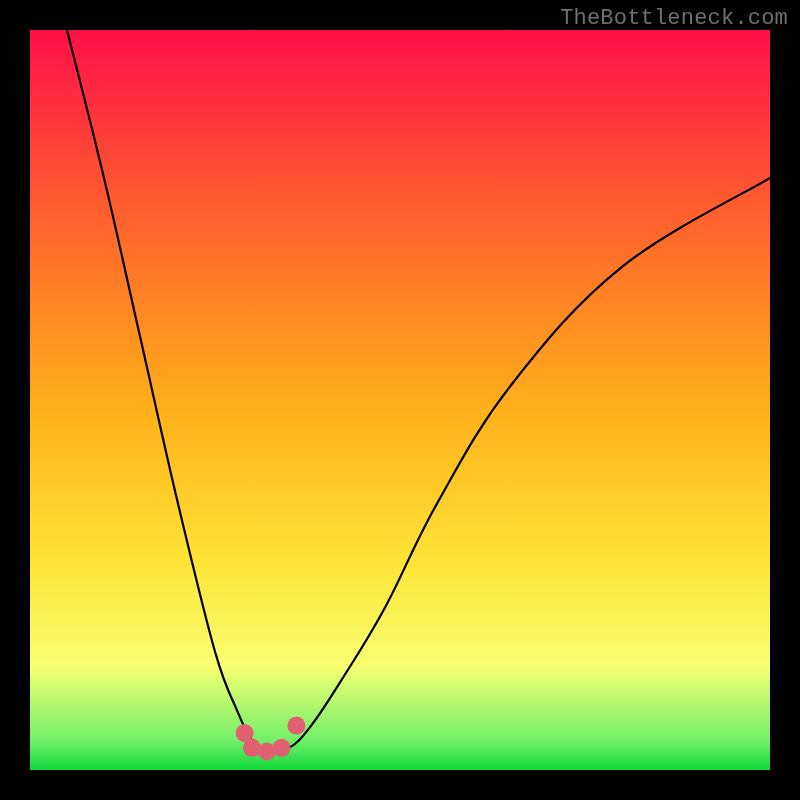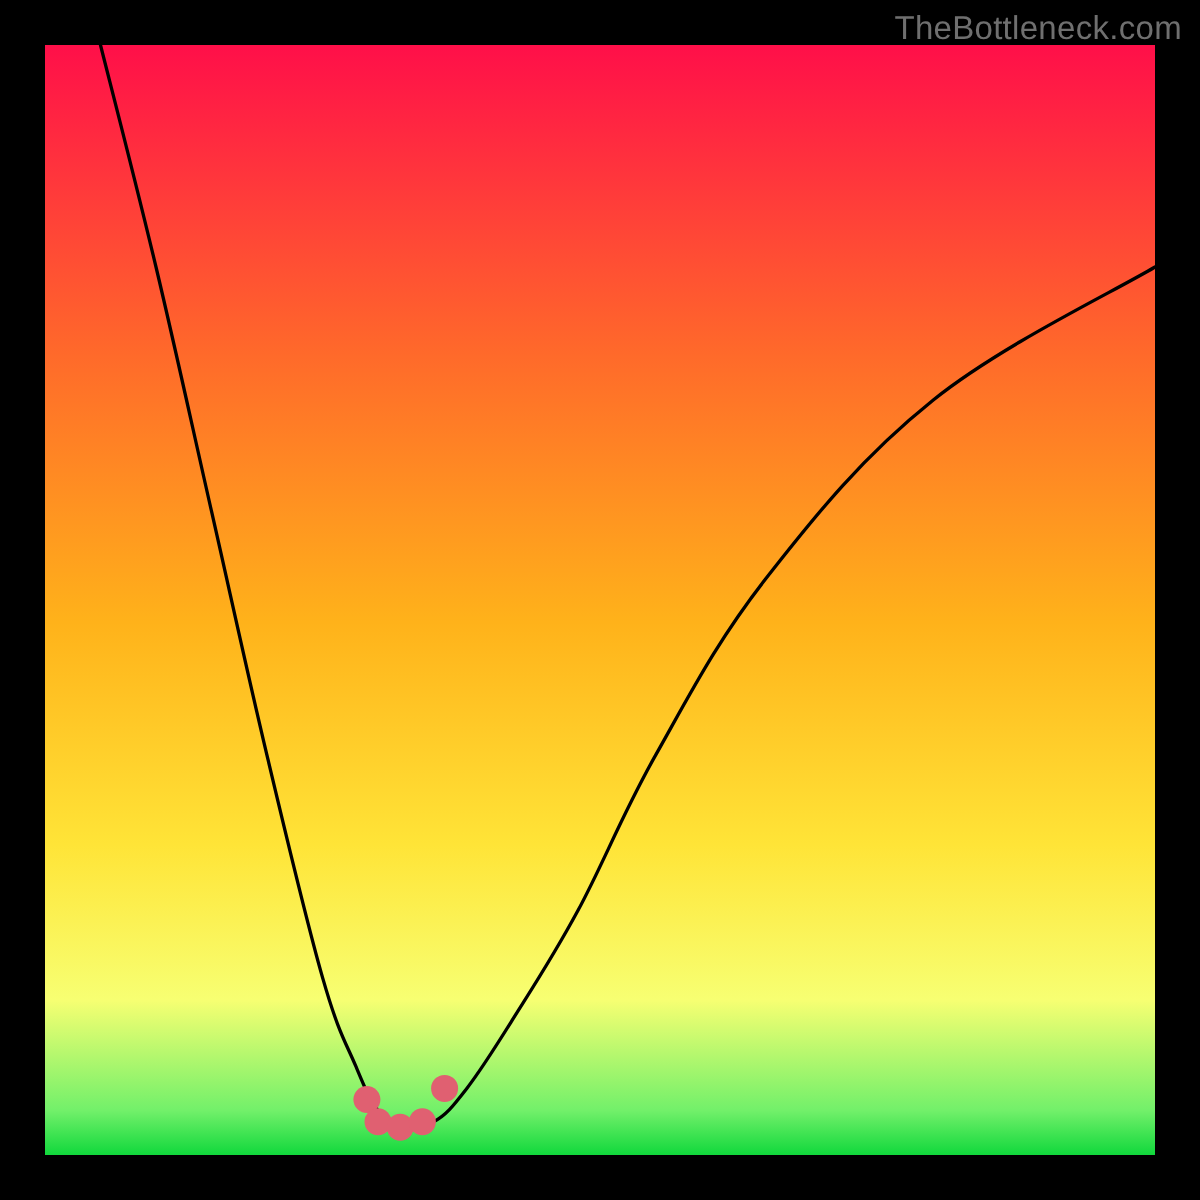--- a/index.html
+++ b/index.html
@@ -28,21 +28,21 @@
     position: absolute;
     left: 0;
     top: 0;
     width: 100%;
     height: 100%;
   }
   .watermark {
     position: absolute;
     top: 6px;
     right: 12px;
-    font-family: Liberation Sans, sans-serif;
+    font-family: Liberation Mono, monospace;
     font-size: 22px;
     color: #6f6f6f;
     font-weight: 500;
     letter-spacing: 0.2px;
   }
 </style>
 </head>
 <body>
 
 <div class="watermark">TheBottleneck.com</div>

